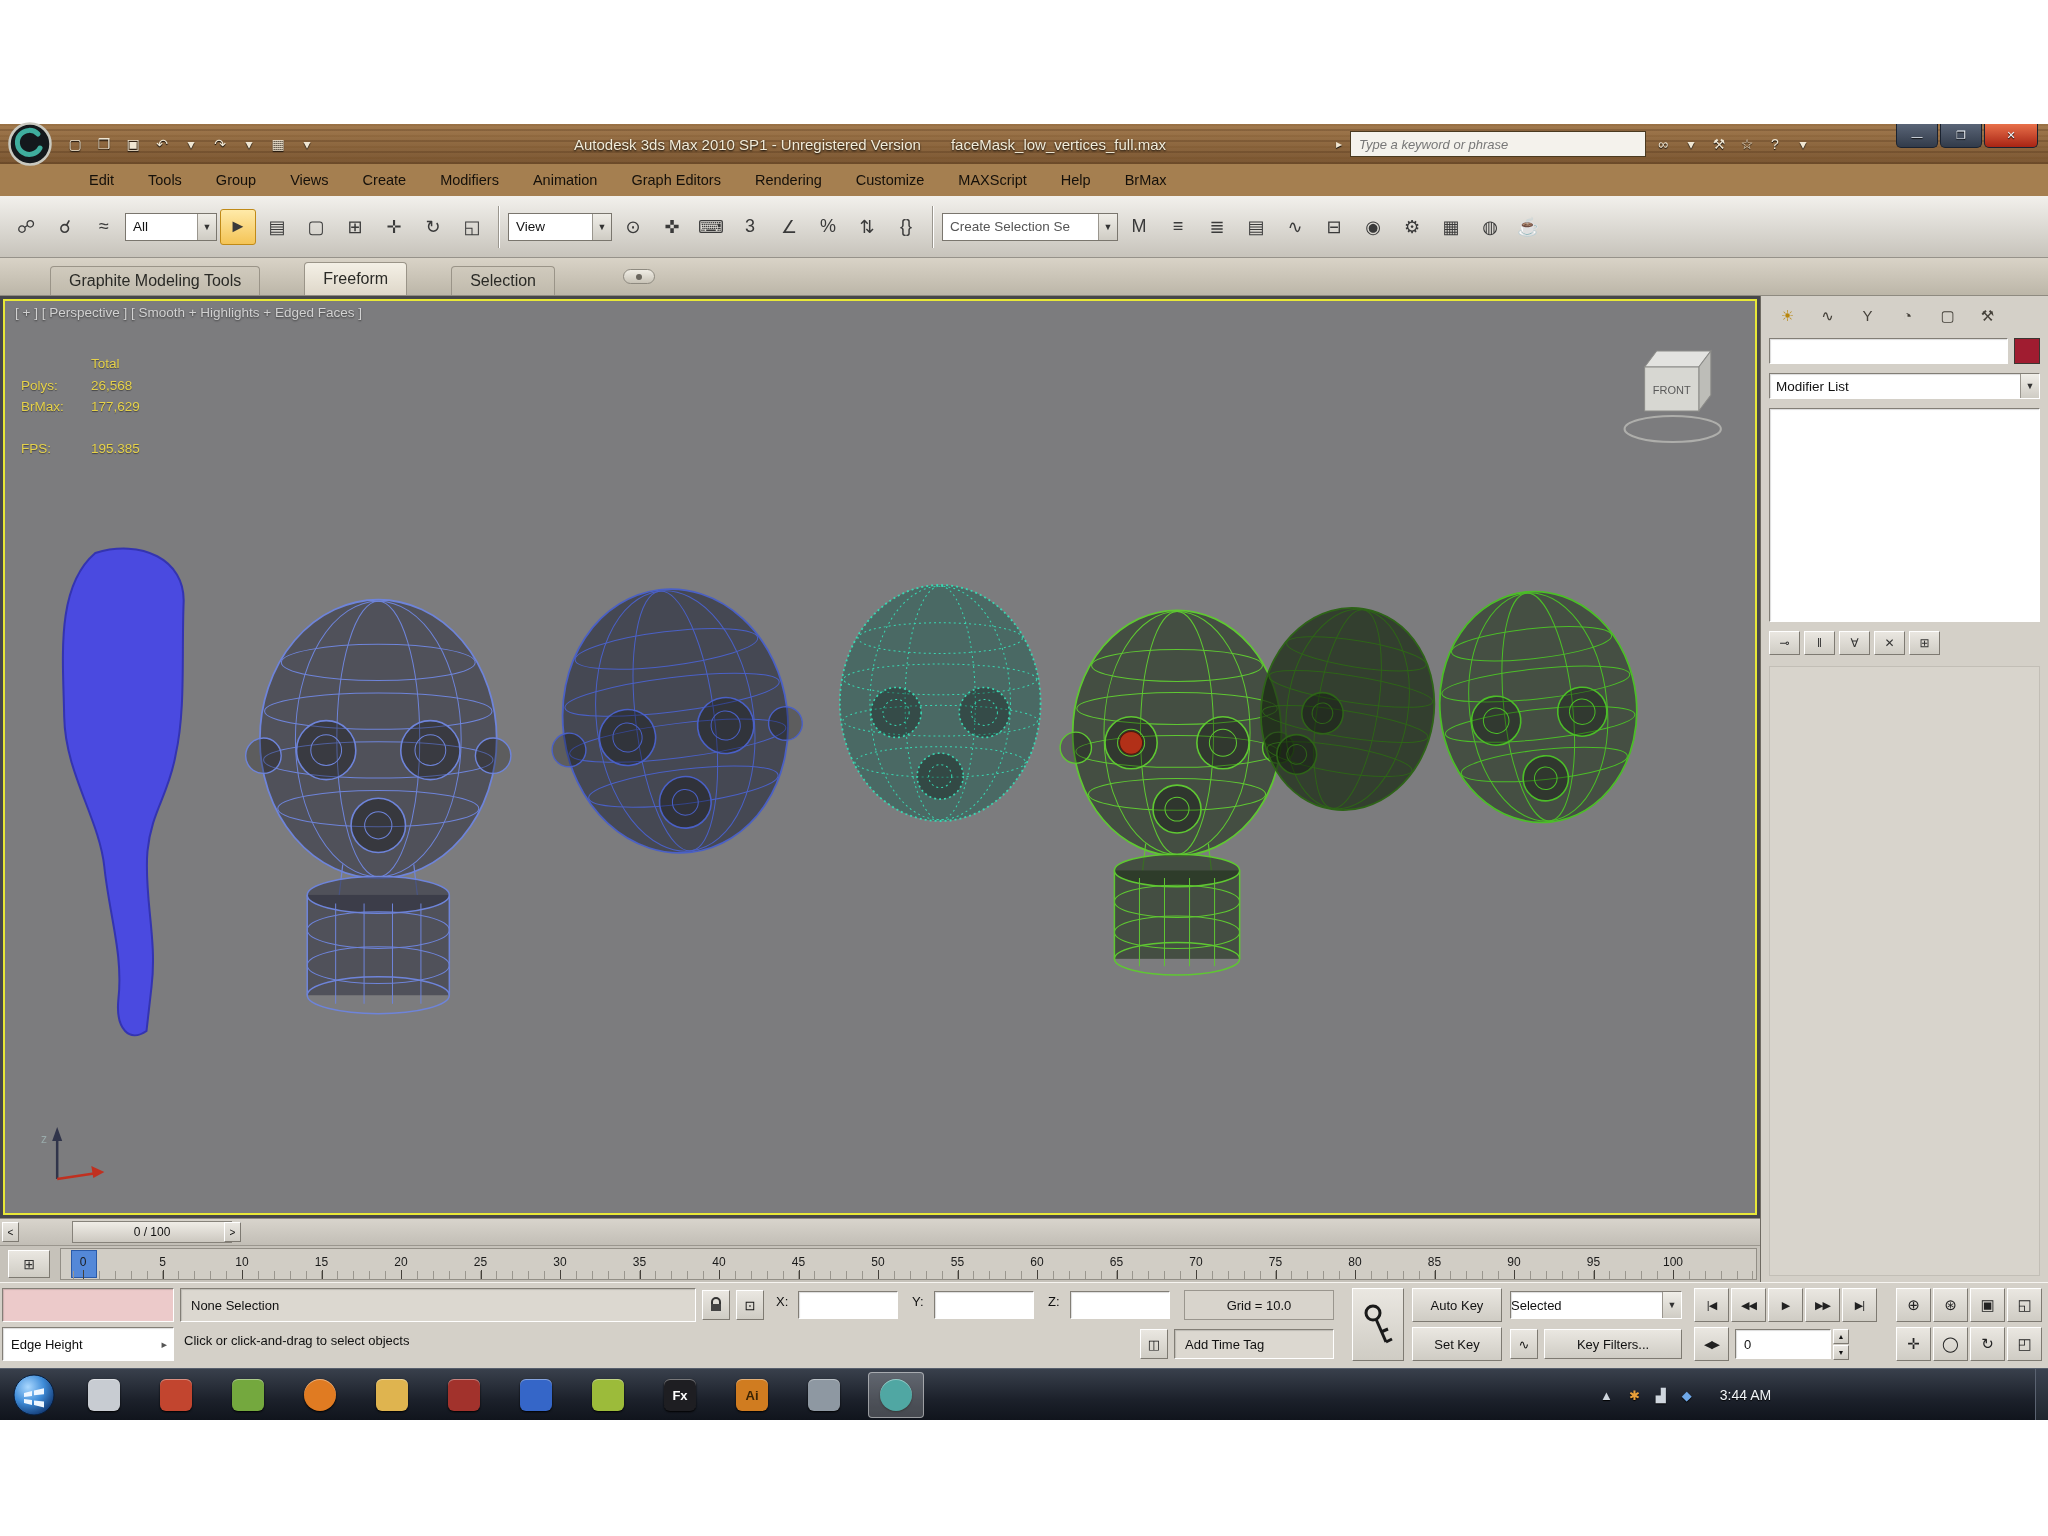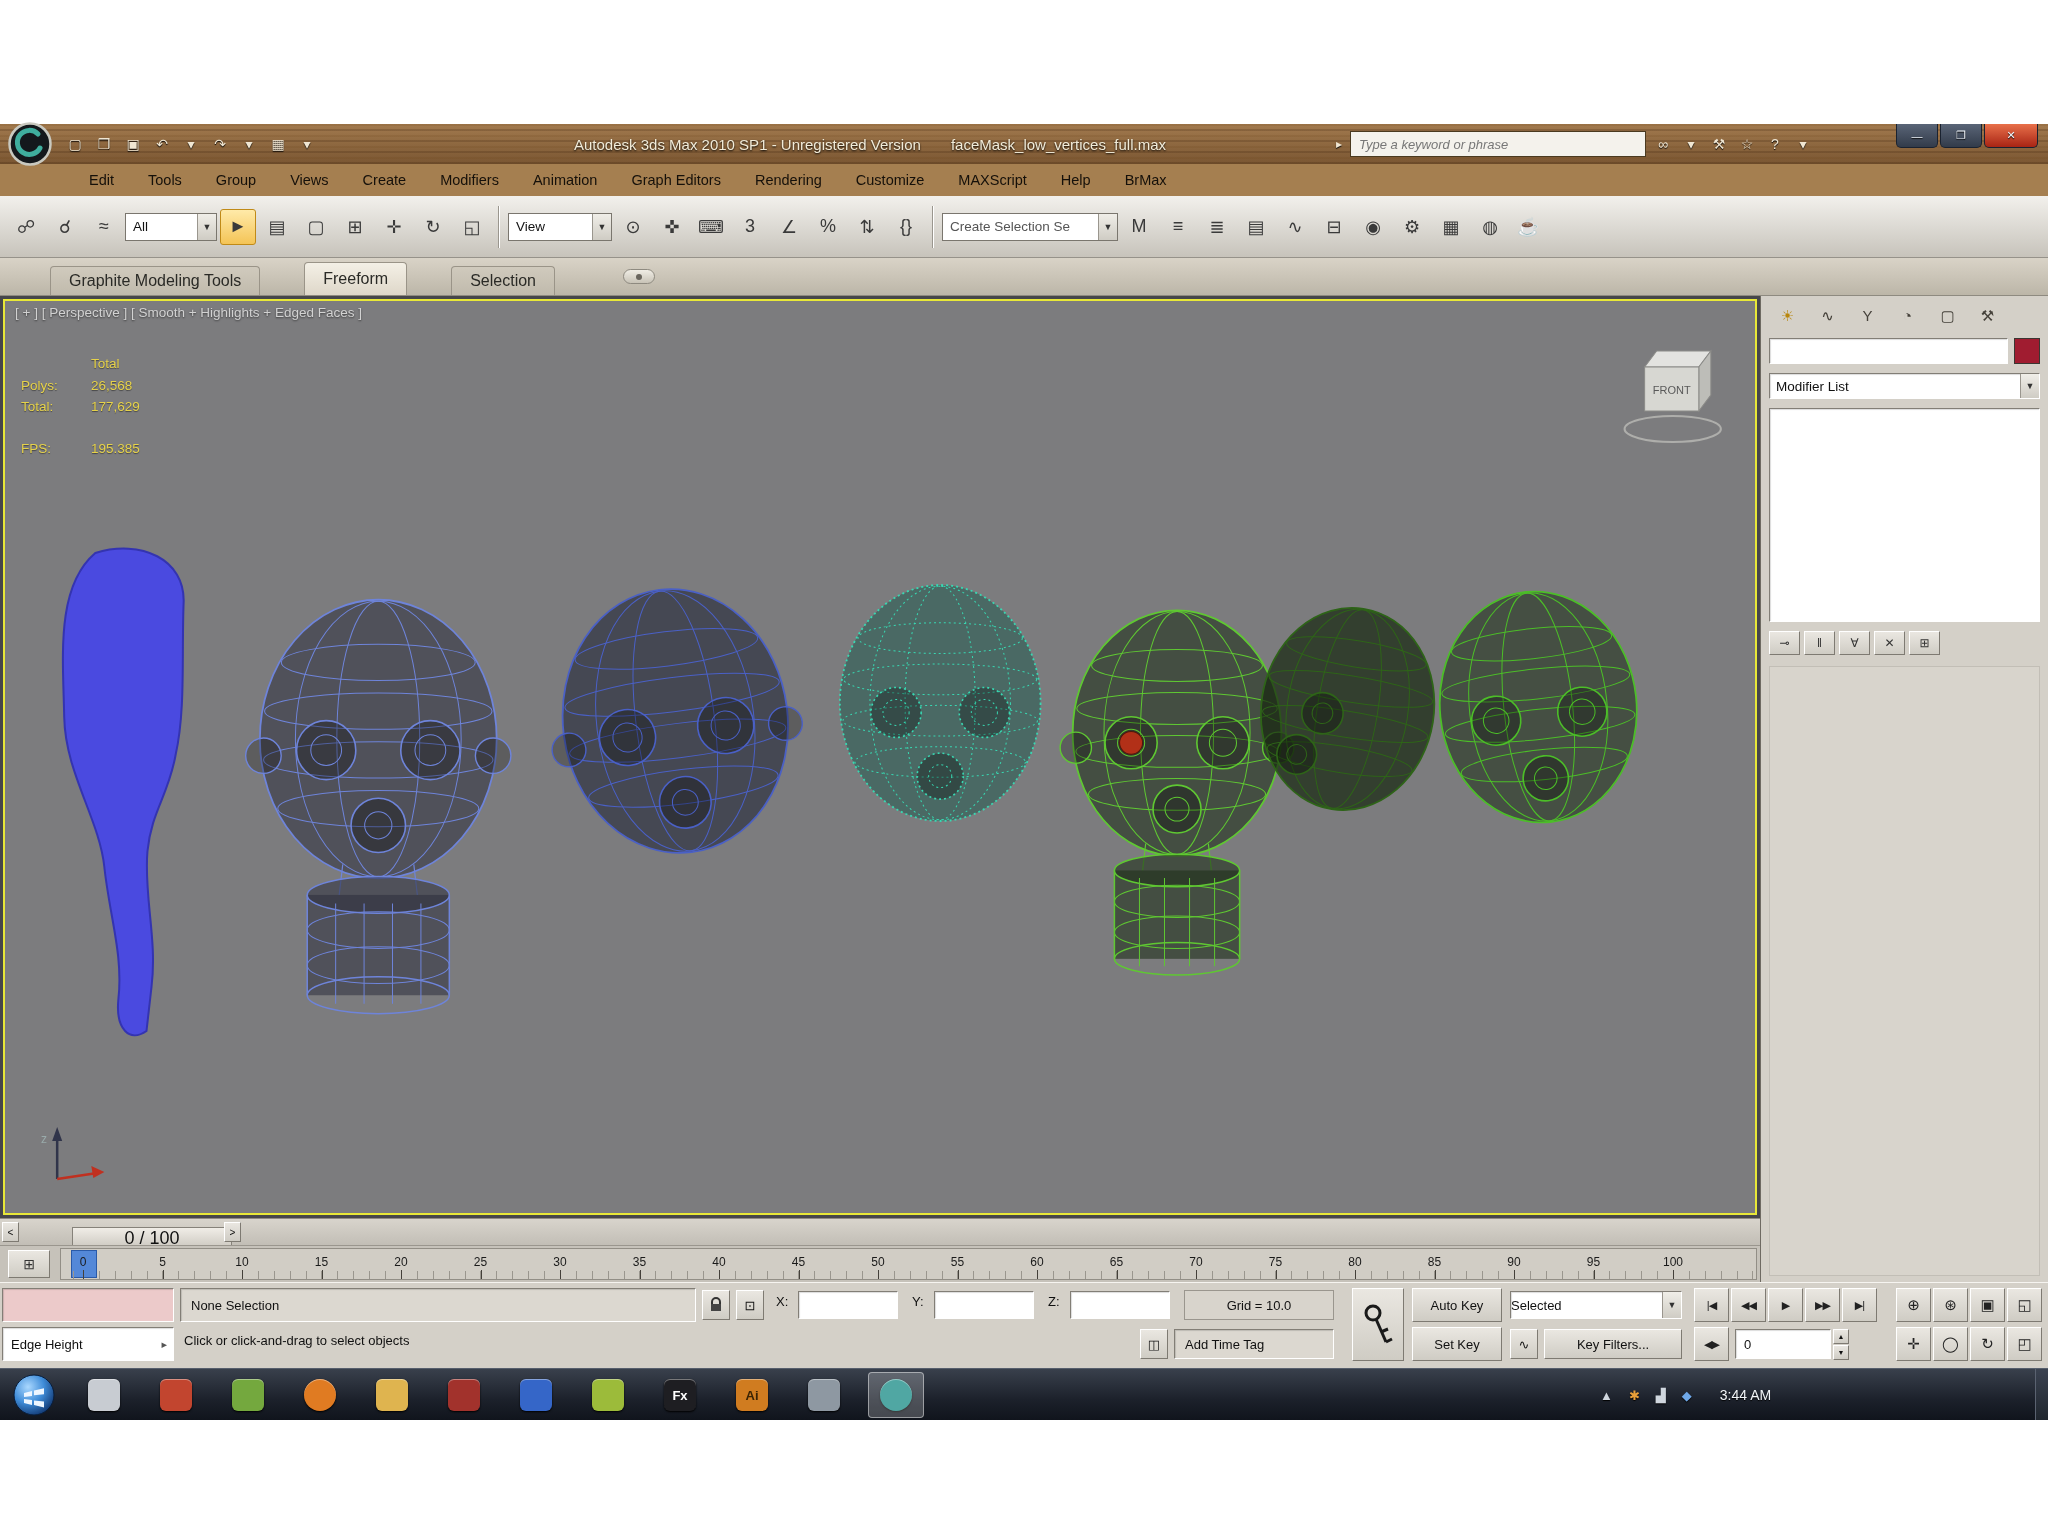--- a/index.html
+++ b/index.html
@@ -72,22 +72,22 @@
   .vp-stats { position:absolute; left:16px; top:52px; color:#e6d24a; font-size:13.5px; line-height:1.6;
     text-shadow:0 1px 1px rgba(0,0,0,.45); }
   .st-header { margin-left:70px; }
   .st-l { display:inline-block; width:70px; }
   .st-fps { margin-top:20px; }
 
   
   .timeslider-row { height:27px; position:relative; background:linear-gradient(#d8d4cc,#c2beb6); border-top:1px solid #8e8a82; }
   .ts-btn { position:absolute; top:3px; width:17px; height:20px; display:flex; align-items:center; justify-content:center;
     font-size:10px; }
-  .ts-handle { position:absolute; left:72px; top:8px; width:160px; height:22px; display:flex; align-items:center;
-    justify-content:center; font-size:18px; background:linear-gradient(#f0ede7,#ccc8c0); border:1px solid #86827a; }
+  .ts-handle { position:absolute; left:72px; top:2px; width:160px; height:22px; display:flex; align-items:center;
+    justify-content:center; font-size:12px; background:linear-gradient(#f0ede7,#ccc8c0); border:1px solid #86827a; }
 
   
   .ruler-row { height:37px; position:relative; background:#c6c2ba; border-top:1px solid #9a968e; }
   .mce-btn { position:absolute; left:8px; top:4px; width:42px; height:28px; display:flex; align-items:center;
     justify-content:center; font-size:14px; color:#333; }
   .ruler { position:absolute; left:60px; right:3px; top:2px; bottom:2px; background:#d1cdc5; border:1px solid #928e86; overflow:hidden; }
   .ruler-minor { position:absolute; left:0; right:0; bottom:0; height:8px;
     background:repeating-linear-gradient(90deg,#9a968e 0 1px,transparent 1px 15.9px); background-position:22px 0; }
   .tick { position:absolute; top:0; bottom:0; width:0; }
   .tick span { position:absolute; top:6px; left:0; transform:translateX(-50%); font-size:12px; color:#1a1a1a; }
@@ -405,21 +405,21 @@
               <text x="36" y="842" font-size="12" fill="#9aa">z</text>
             </g>
           </svg>
           <div class="vp-label">[ + ] [ Perspective ] [ Smooth + Highlights + Edged Faces ]</div>
           <div class="vp-stats">
             <div class="st-header">Total</div>
             <div class="st-row">
               <span class="st-l">Polys:</span><span>26,568</span>
             </div>
             <div class="st-row">
-              <span class="st-l">Total:</span><span>177,629</span>
+              <span class="st-l">BrMax:</span><span>177,629</span>
             </div>
             <div class="st-row st-fps">
               <span class="st-l">FPS:</span><span>195.385</span>
             </div>
           </div>
         </div>
       </div>
 
       <div class="timeslider-row">
         <div class="ts-btn raised" style="left:2px;">&lt;</div>

